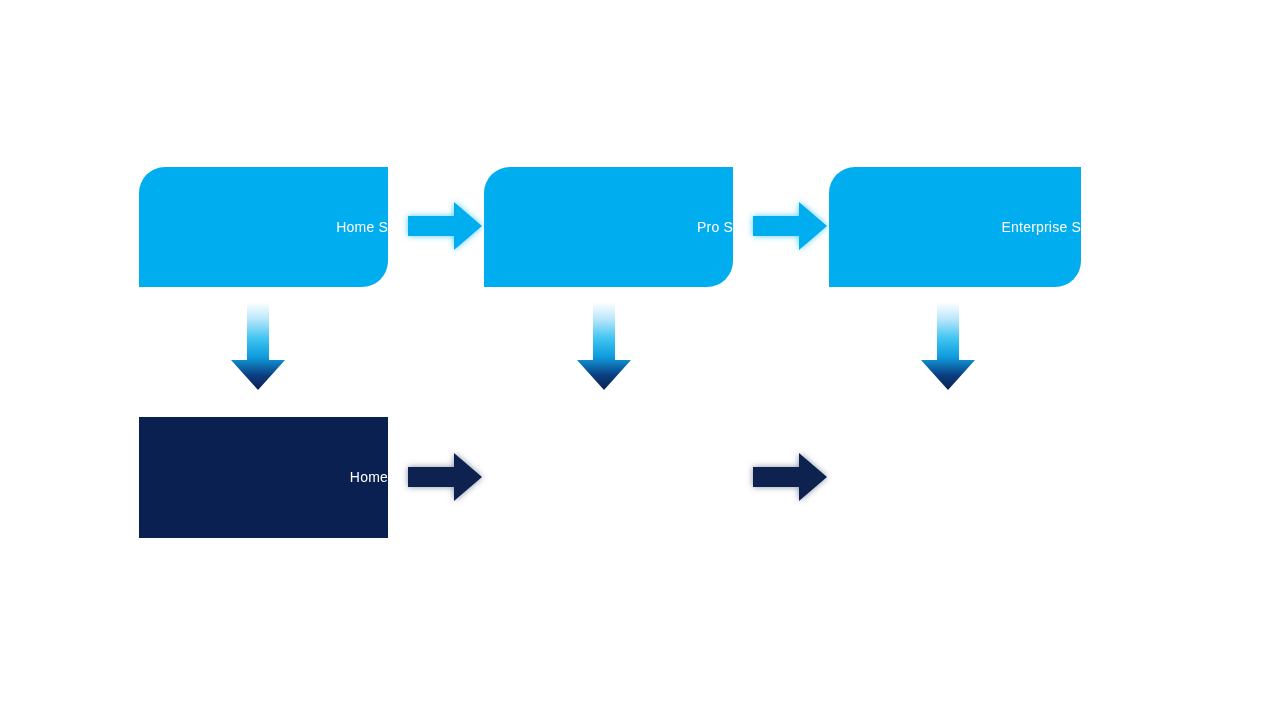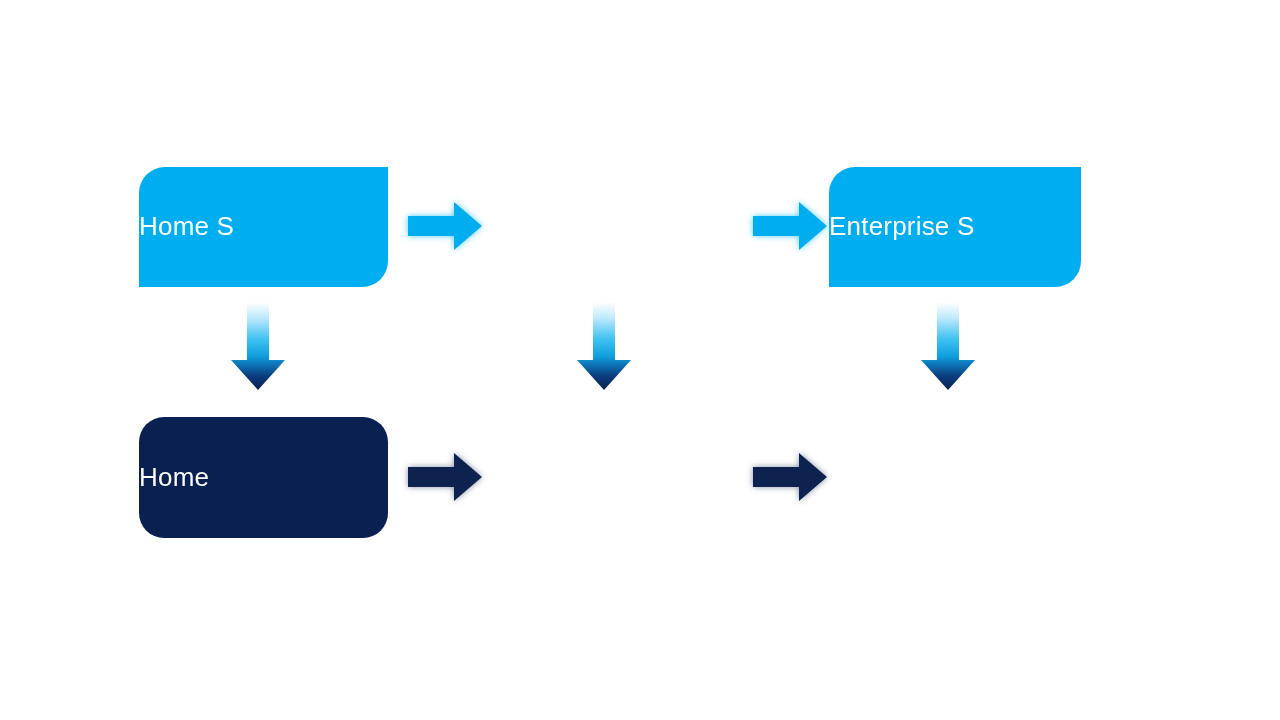--- a/index.html
+++ b/index.html
@@ -19,24 +19,24 @@
     width: 1280px;
     height: 720px;
     background: #ffffff;
   }
 
   
   .node-box {
     position: absolute;
     display: flex;
     align-items: center;
-    justify-content: flex-start;
+    justify-content: flex-end;
     box-sizing: border-box;
     color: #ffffff;
-    font-size: 26px;
+    font-size: 14px;
     font-weight: 400;
     letter-spacing: 0.2px;
     line-height: 1.2;
     text-align: center;
     user-select: none;
   }
   .node-box .node-label {
     display: block;
     color: #ffffff;
   }
@@ -46,21 +46,21 @@
     border-radius: 26px 0 26px 0;
   }
   .tier-base {
     background: #0a2050;
     border-radius: 0;
   }
 
   
   .row-top  { top: 167px; height: 120px; }
   
-  .row-bot  { top: 417px; height: 121px; border-radius: 25px; }
+  .row-bot  { top: 417px; height: 121px; }
 
   .col-1 { left: 139px; width: 249px; }
   .col-2 { left: 484px; width: 249px; }
   .col-3 { left: 829px; width: 252px; }
 
   
   .arrow {
     position: absolute;
     display: block;
     line-height: 0;
@@ -79,20 +79,23 @@
 </style>
 </head>
 <body>
 
 <div id="canvas">
 
   <div class="node-box tier-s row-top col-1">
     <span class="node-label">Home S</span>
   </div>
 
+  <div class="node-box tier-s row-top col-2">
+    <span class="node-label">Pro S</span>
+  </div>
 
   <div class="node-box tier-s row-top col-3">
     <span class="node-label">Enterprise S</span>
   </div>
 
   <div class="node-box tier-base row-bot col-1">
     <span class="node-label">Home</span>
   </div>
 
 

